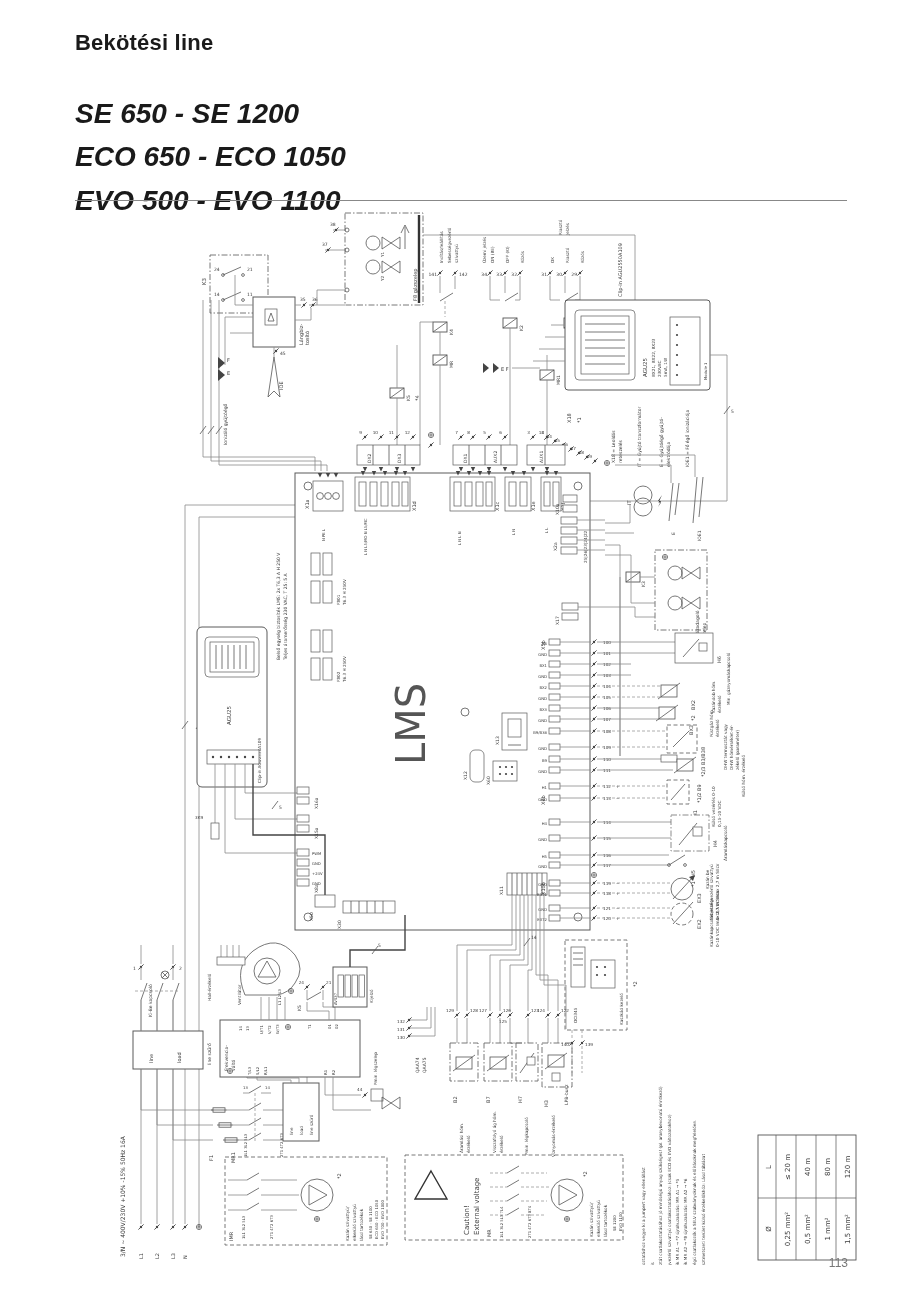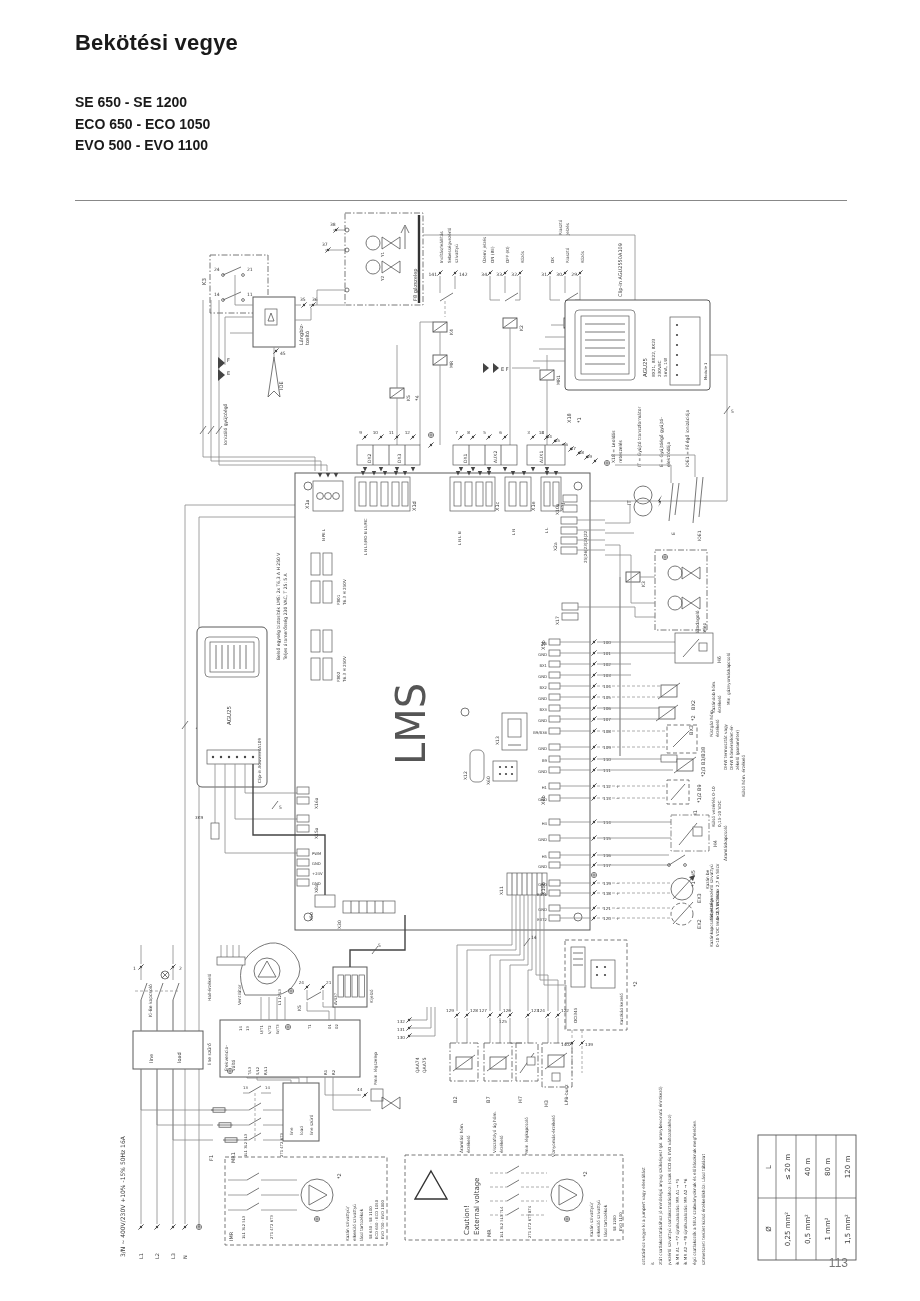--- a/index.html
+++ b/index.html
@@ -1,19 +1,19 @@
 <!DOCTYPE html>
 <html><head>
 <meta charset="utf-8">
 <style>
   html,body{margin:0;padding:0;background:#fff;}
   body{width:920px;height:1301px;position:relative;font-family:"Liberation Sans",sans-serif;color:#1a1a1a;}
   .hdr{position:absolute;left:75px;top:30px;width:780px;}
   .hdr h1{font-size:22px;font-weight:bold;margin:0 0 36px 0;letter-spacing:.2px;}
-  .models{font-size:14px;font-weight:bold;line-height:1.55;}
+  .models{font-size:28px;font-weight:bold;line-height:1.55;font-style:italic;}
   .rule{position:absolute;left:75px;top:200px;width:772px;border-top:1px solid #888;}
   .diag{position:absolute;left:75px;top:205px;width:790px;height:1060px;}
   .pageno{position:absolute;right:72px;top:1256px;font-size:12px;color:#777;}
   svg .tx{font-family:"DejaVu Sans",sans-serif;fill:#3a3a3a;}
   svg .s38{font-size:3.8px}svg .s42{font-size:4.2px}svg .s45{font-size:4.5px}
   svg .s5{font-size:5px}svg .s55{font-size:5.5px}svg .s6{font-size:6px}
   svg .s7{font-size:7px}svg .s40{font-size:40px;fill:#555}
   svg .mid{text-anchor:middle}svg .end{text-anchor:end}
   svg .w{stroke:#8a8a8a;stroke-width:.8;fill:none}
   svg .wk{stroke:#444;stroke-width:1.4;fill:none}
@@ -23,21 +23,21 @@
   svg .dash{fill:none;stroke:#6a6a6a;stroke-width:.9;stroke-dasharray:6 2 1.5 2}
   svg .dash2{fill:none;stroke:#6a6a6a;stroke-width:.9;stroke-dasharray:4 2.5}
   svg .sym{stroke:#555;stroke-width:.8;fill:none}
   svg .fillk{fill:#444;stroke:none}
   .gray{fill:#777}
 </style>
 </head>
 <body>
 
 <div class="hdr">
-  <h1>Bekötési vegye</h1>
+  <h1>Bekötési line</h1>
   <div class="models">
     <div>SE 650 - SE 1200</div>
     <div>ECO 650 - ECO 1050</div>
     <div>EVO 500 - EVO 1100</div>
   </div>
 </div>
 <div class="rule"></div>
 
 <div class="diag">
 <svg width="790" height="1060" viewBox="0 0 790 1060" xmlns="http://www.w3.org/2000/svg">

